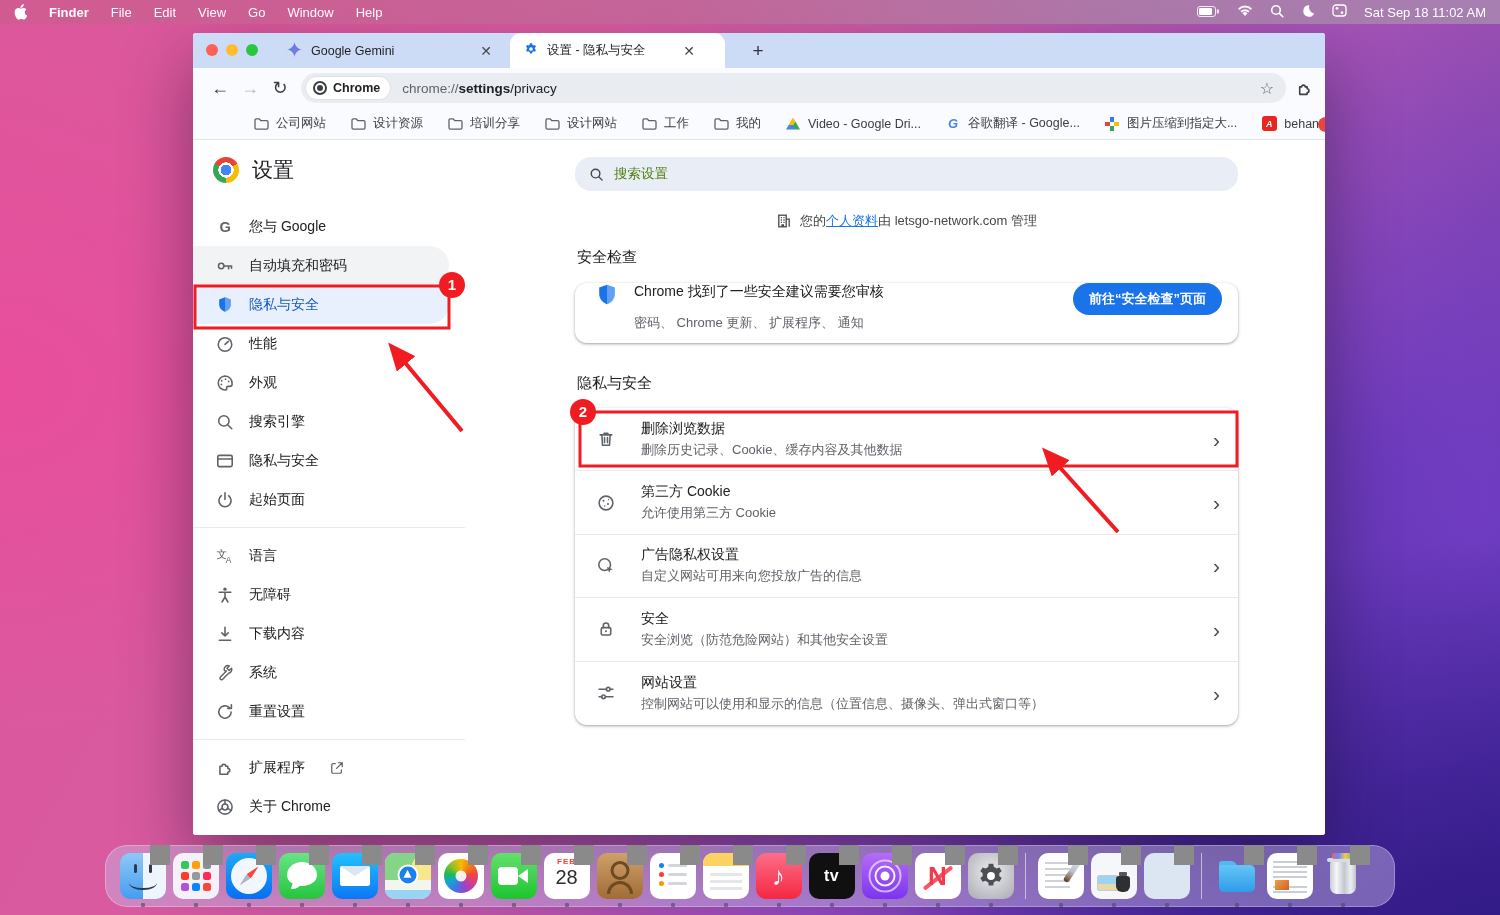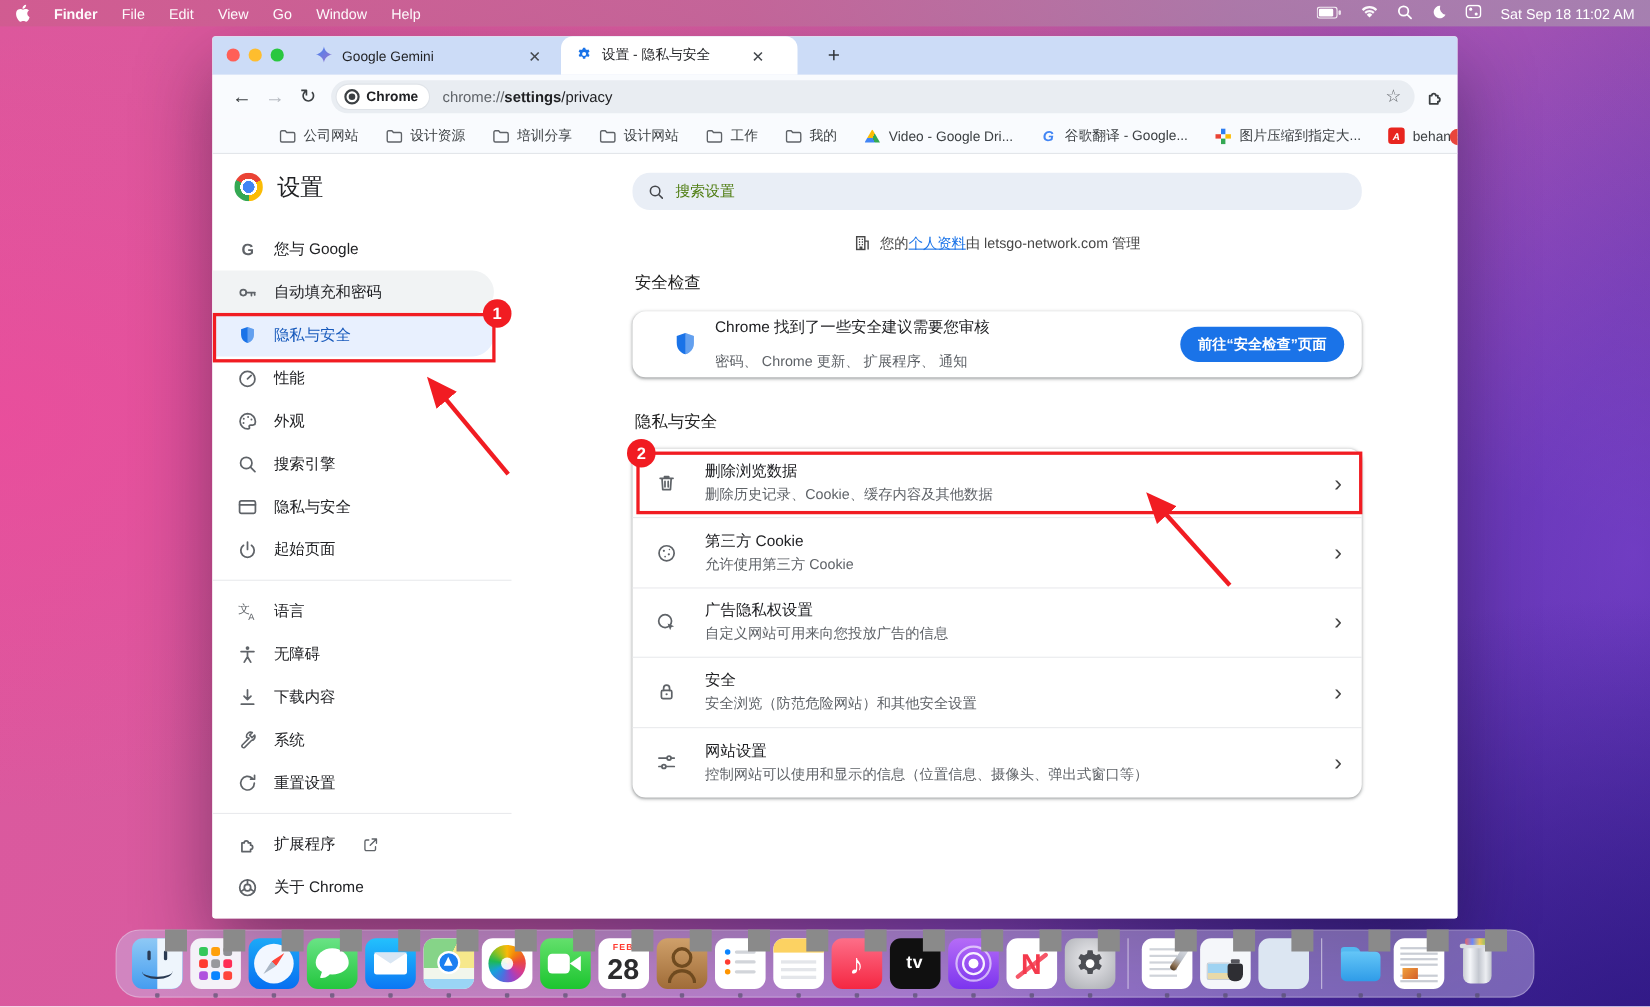--- a/index.html
+++ b/index.html
@@ -90,21 +90,21 @@
   .main-col{position:absolute;left:382px;top:0;width:663px;height:100%}
   .srch{position:absolute;left:0;top:17px;width:663px;height:31px;background:#e9eef6;border-radius:16px;
     display:flex;align-items:center;gap:10px;padding:17px 14px;box-sizing:border-box;color:#4d7c0f;font-size:13.5px}
   .managed{position:absolute;left:0;top:72px;width:663px;text-align:center;font-size:13px;color:#474747;
     display:flex;align-items:center;justify-content:center;gap:8px}
   .managed a{color:#1a73e8;text-decoration:underline}
   .h-sec{position:absolute;left:2px;font-size:15px;font-weight:500;color:#1f1f1f}
   .h1{top:108px}.h2{top:234px}
   .card{position:absolute;left:0;width:663px;background:#fff;border-radius:12px;
     box-shadow:0 1px 2px rgba(60,64,67,.3),0 1px 3px 1px rgba(60,64,67,.15)}
-  .card-sec{top:143px;height:60px;display:flex;align-items:center;padding:0 16px 0 36px;box-sizing:border-box}
+  .card-sec{top:143px;height:60px;display:flex;padding:0 16px 0 20px;box-sizing:border-box}
   .sec-texts{margin-left:15px}
   .sec-title{font-size:14px;color:#202124}
   .sec-sub{font-size:13px;color:#5f6368;margin-top:13px}
   .sec-btn{margin-left:auto;height:32px;padding:0 16px;border:none;border-radius:16px;background:#1a73e8;color:#fff;
     font-size:13px;font-weight:600;font-family:inherit;white-space:nowrap}
   .card-priv{top:268px;height:317px;display:flex;flex-direction:column}
   .p-row{height:63.4px;box-sizing:border-box;display:flex;align-items:center;padding:0 18px 0 22px}
   .p-row:not(:last-child){border-bottom:1px solid #e9eaed}
   .p-ic{width:18px;height:18px;display:flex;align-items:center;justify-content:center}
   .p-tx{margin-left:26px}
@@ -150,21 +150,21 @@
   .dk-photos{background:#fff}
   .flower{position:absolute;inset:6px;border-radius:50%;
     background:conic-gradient(#f9b908,#f2820b,#ec4a3c,#d63a8e,#9a43c8,#4a71e0,#18a0dc,#1db954,#97c11f,#f9b908)}
   .flower::after{content:"";position:absolute;left:50%;top:50%;width:11px;height:11px;transform:translate(-50%,-50%);
     background:rgba(255,255,255,.9);border-radius:50%}
   .dk-facetime{background:linear-gradient(180deg,#63e06c,#1cc52f)}
   .cam{position:absolute;left:7px;top:14px;width:20px;height:18px;background:#fff;border-radius:4px}
   .cam::after{content:"";position:absolute;right:-10px;top:2px;border-top:7px solid transparent;border-bottom:7px solid transparent;border-right:10px solid #fff}
   .dk-calendar{background:#fff}
   .calm{position:absolute;top:4px;left:0;right:0;text-align:center;font-size:8px;font-weight:700;color:#ff3b30;letter-spacing:1px}
-  .cald{position:absolute;top:13px;left:0;right:0;text-align:center;font-size:26px;font-weight:700;color:#2c2c2e}
+  .cald{position:absolute;top:13px;left:0;right:0;text-align:center;font-size:20px;font-weight:400;color:#2c2c2e}
   .dk-contacts{background:linear-gradient(180deg,#cfa06a,#a06c38)}
   .cth{position:absolute;left:50%;top:8px;width:13px;height:13px;transform:translateX(-50%);border:3px solid #6f4a1f;border-radius:50%;box-sizing:content-box}
   .ctb{position:absolute;left:50%;bottom:5px;width:26px;height:13px;transform:translateX(-50%);border:3px solid #6f4a1f;border-bottom:none;border-radius:13px 13px 0 0;box-sizing:border-box}
   .dk-reminders{background:#fff}
   .rml{position:absolute;left:9px;top:10px;width:5px;height:5px;border-radius:50%;background:#0a84ff;box-shadow:0 9px 0 #ff3b30,0 18px 0 #ff9500}
   .rmr{position:absolute;left:18px;top:11px;width:19px;height:3px;border-radius:2px;background:#d2d5da;box-shadow:0 9px 0 #d2d5da,0 18px 0 #d2d5da}
   .dk-notes{background:#fff}
   .ntt{position:absolute;left:0;right:0;top:0;height:13px;background:#fcd262}
   .ntl{position:absolute;left:7px;right:7px;top:20px;height:2.5px;background:#e4e6ea;box-shadow:0 7px 0 #e4e6ea,0 14px 0 #e4e6ea}
   .dk-music{background:linear-gradient(180deg,#fd6e88,#f52742);display:flex;align-items:center;justify-content:center}

